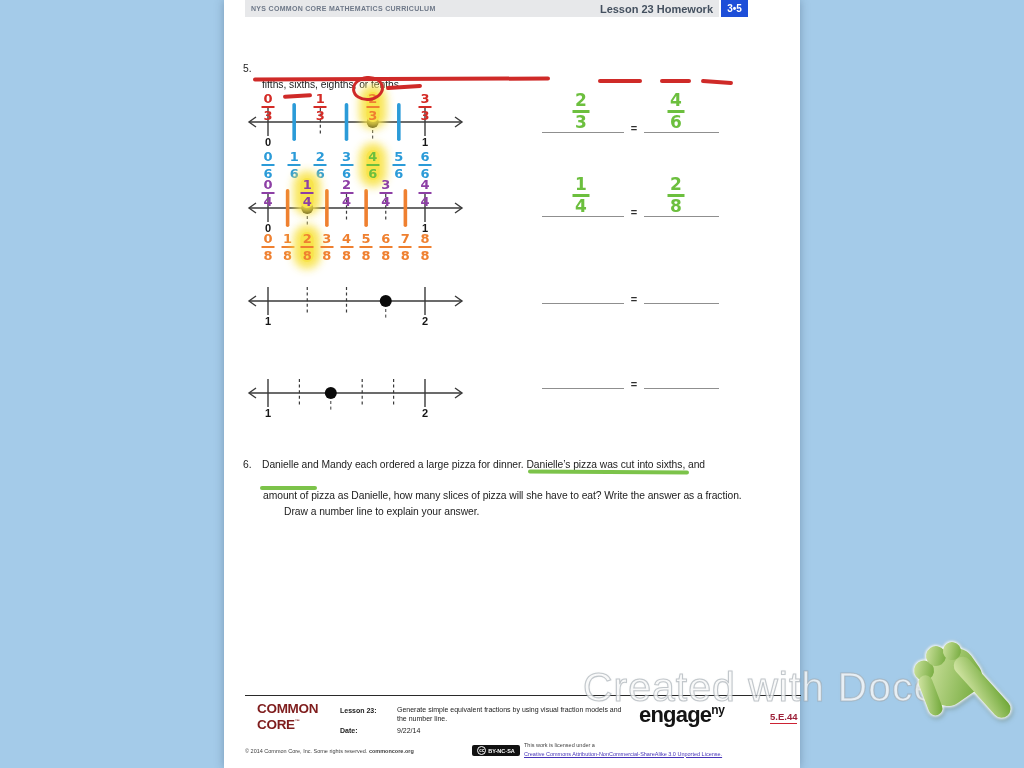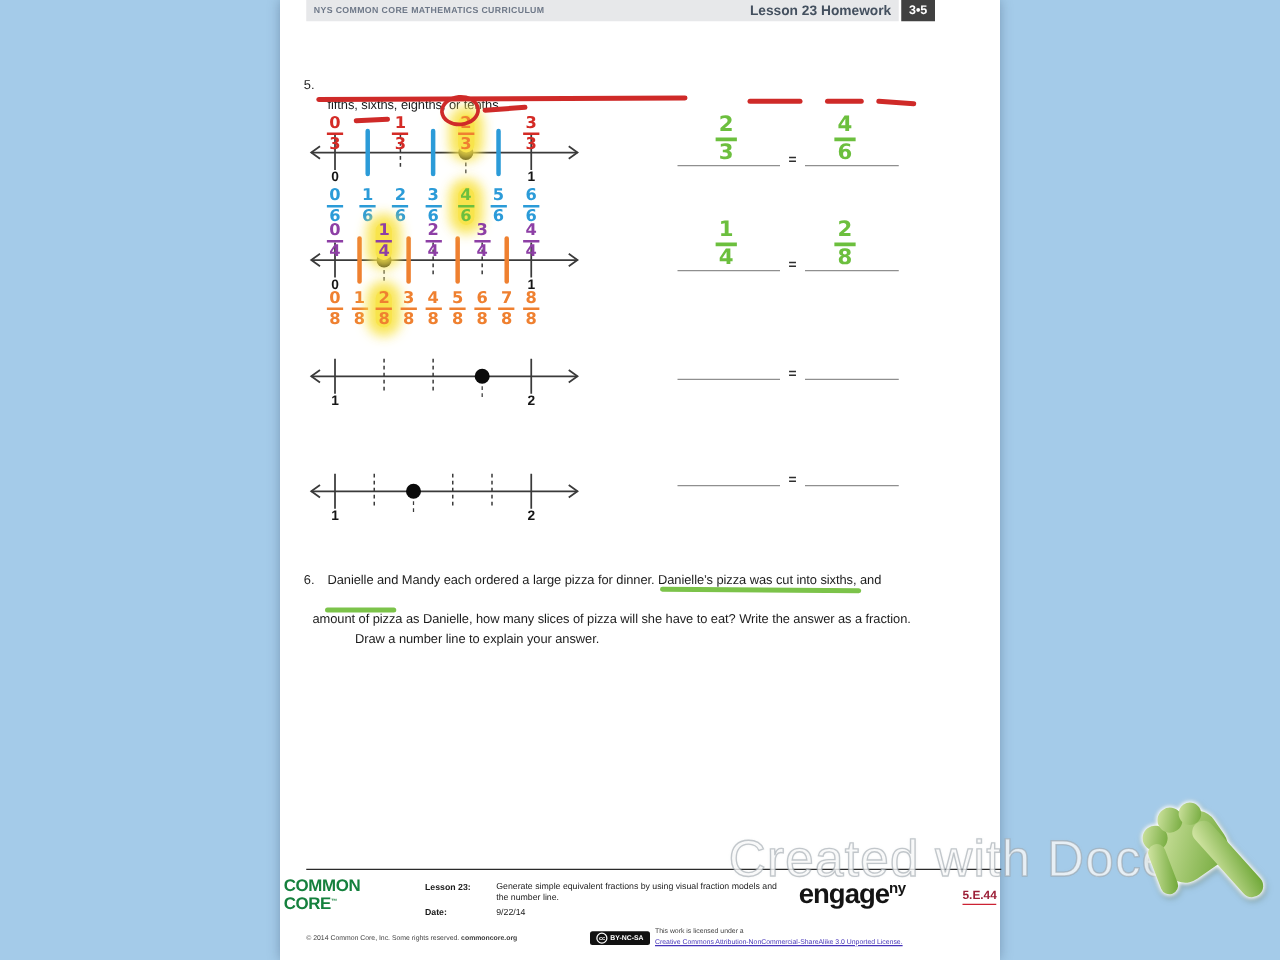--- a/index.html
+++ b/index.html
@@ -14,21 +14,21 @@
   }
   
   .hdr-bar{
     position:absolute;left:21px;top:0;width:474px;height:17px;
     background:#e7e8ea;display:flex;align-items:center;justify-content:space-between;
     padding:0 6px;box-sizing:border-box;
   }
   .hdr-curriculum{font-size:7px;font-weight:bold;color:#6e7888;letter-spacing:.3px;}
   .hdr-lesson{font-size:11px;font-weight:bold;color:#44505f;margin-left:40px;}
   .hdr-badge{
-    position:absolute;left:497px;top:0;width:27px;height:17px;background:#404040;
+    position:absolute;left:497px;top:0;width:27px;height:17px;background:#1d4ed8;
     color:#fff;font-size:10px;font-weight:bold;display:flex;align-items:center;justify-content:center;
   }
   
   .qnum{position:absolute;font-size:10.3px;color:#1c1c1c;}
   .qline{position:absolute;font-size:10.3px;color:#1c1c1c;white-space:nowrap;letter-spacing:-.05px;}
   
   .rmark,.gmark{position:absolute;border-radius:3px;z-index:4;}
   .rmark{background:#cf2a28;}
   .gmark{background:#7cc34a;}
   .rcircle{
@@ -45,21 +45,21 @@
     font-family:"DejaVu Sans",sans-serif;font-weight:bold;z-index:3;line-height:1;
   }
   .frac .bar{width:13px;border-top:2.6px solid currentColor;margin:1px 0;}
   .frac.lg .bar{width:17px;border-top-width:3px;}
   .frac.hl{background:#f8e44c;box-shadow:0 0 9px 7px rgba(248,228,76,.92);border-radius:9px;}
   
   .blank{position:absolute;border-bottom:1.4px solid #8f8f8f;height:0;z-index:1;}
   .eqsign{position:absolute;transform:translateX(-50%);font-size:11px;font-weight:bold;color:#2e2e2e;}
   
   .foot-rule{position:absolute;left:21px;top:695px;width:556px;border-top:1.6px solid #2a2a2a;}
-  .cc-logo{position:absolute;left:3px;top:703px;font-weight:900;font-size:13.5px;line-height:12px;color:#15803d;letter-spacing:-.3px;}
+  .cc-logo{position:absolute;left:33px;top:703px;font-weight:900;font-size:13.5px;line-height:12px;color:#7f1d1d;letter-spacing:-.3px;}
   .cc-logo sup{font-size:5px;}
   .f-label{position:absolute;font-size:7px;font-weight:bold;color:#1a1a1a;}
   .f-text{position:absolute;font-size:7px;color:#222;line-height:8.5px;}
   .engage{position:absolute;left:415px;top:702px;font-size:22px;font-weight:600;color:#141414;letter-spacing:-.8px;}
   .engage .sup{font-size:12px;font-weight:800;position:relative;top:-8px;letter-spacing:-.4px;}
   .pageref{position:absolute;left:546px;top:711px;font-size:9.5px;font-weight:bold;color:#9c2038;border-bottom:1.6px solid #c23;padding-bottom:1px;}
   .tiny{position:absolute;font-size:5.5px;color:#3d3d3d;}
   .cc-badge{
     position:absolute;left:248px;top:745px;width:48px;height:11px;background:#111;border-radius:2px;
     color:#fff;display:flex;align-items:center;justify-content:center;gap:2px;font-size:5.5px;font-weight:bold;
@@ -95,21 +95,21 @@
   <div class="rmark" style="left:29px;top:76.5px;width:297px;height:3.5px;transform:rotate(-.2deg);"></div>
   <div class="rmark" style="left:374px;top:79px;width:44px;height:3.5px;"></div>
   <div class="rmark" style="left:436px;top:79px;width:31px;height:3.5px;"></div>
   <div class="rmark" style="left:477px;top:80px;width:32px;height:4px;transform:rotate(4deg);"></div>
   <div class="rcircle" style="left:128px;top:76px;width:26px;height:19px;transform:rotate(-5deg);"></div>
   <div class="rmark" style="left:59px;top:94px;width:29px;height:3.5px;transform:rotate(-3deg);"></div>
   <div class="rmark" style="left:162px;top:85px;width:36px;height:3.5px;transform:rotate(-4deg);"></div>
 
   <div class="qnum" style="left:19px;top:459px;">6.</div>
   <div class="qline" style="left:38px;top:459px;">Danielle and Mandy each ordered a large pizza for dinner.  Danielle’s pizza was cut into sixths, and</div>
-  <div class="qline" style="left:26px;top:490px;">amount of pizza as Danielle, how many slices of pizza will she have to eat?  Write the answer as a fraction.</div>
+  <div class="qline" style="left:39px;top:490px;">amount of pizza as Danielle, how many slices of pizza will she have to eat?  Write the answer as a fraction.</div>
   <div class="qline" style="left:38px;top:505.5px;padding-left:22px;">Draw a number line to explain your answer.</div>
 
   <div class="gmark" style="left:304px;top:470px;width:161px;height:3.5px;transform:rotate(.4deg);"></div>
   <div class="gmark" style="left:36px;top:486px;width:57px;height:3.5px;"></div>
 
   <div class="foot-rule"></div>
   <div class="cc-logo">
     <span>COMMON</span><br>
     <span>CORE</span><sup>™</sup>
   </div>

